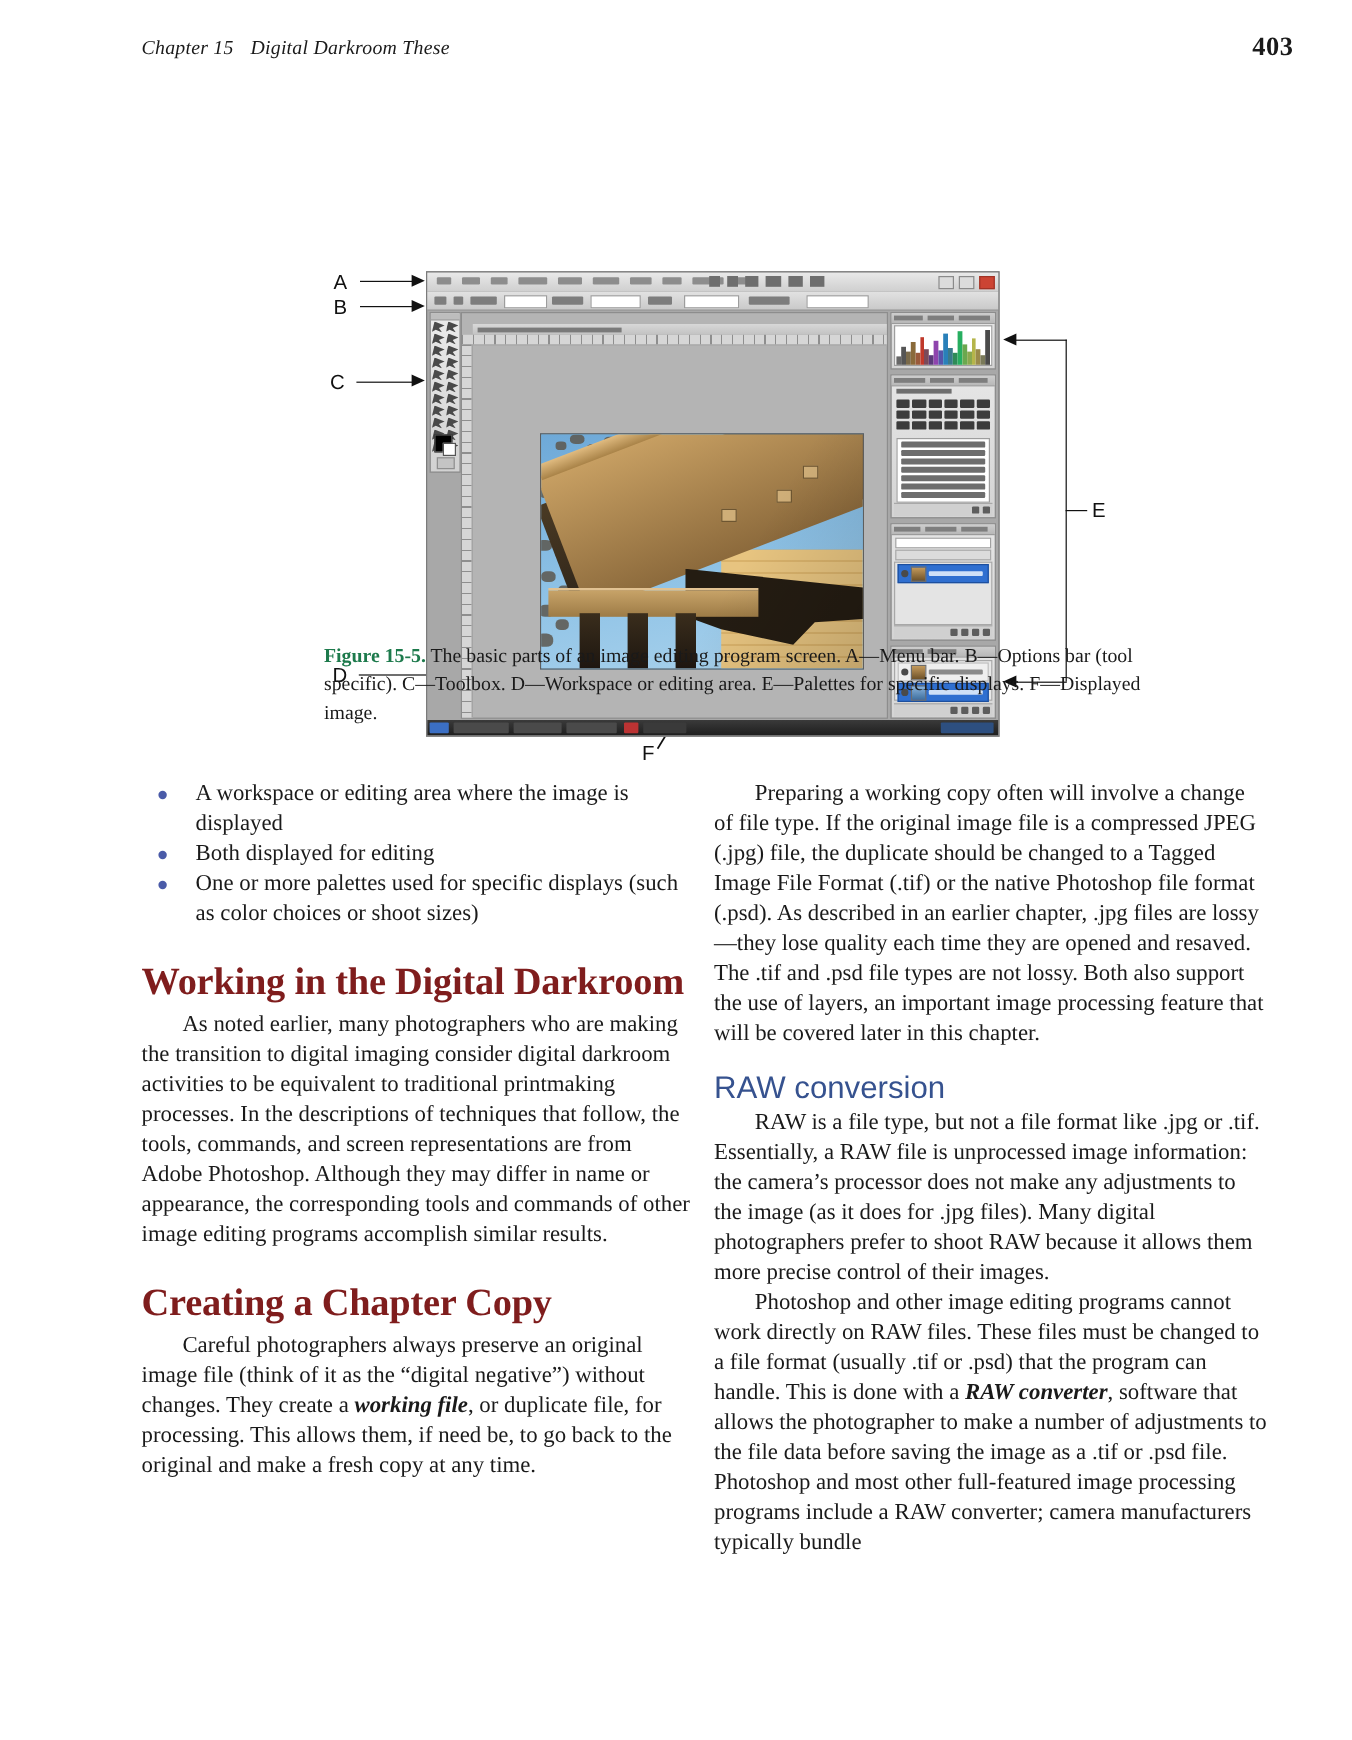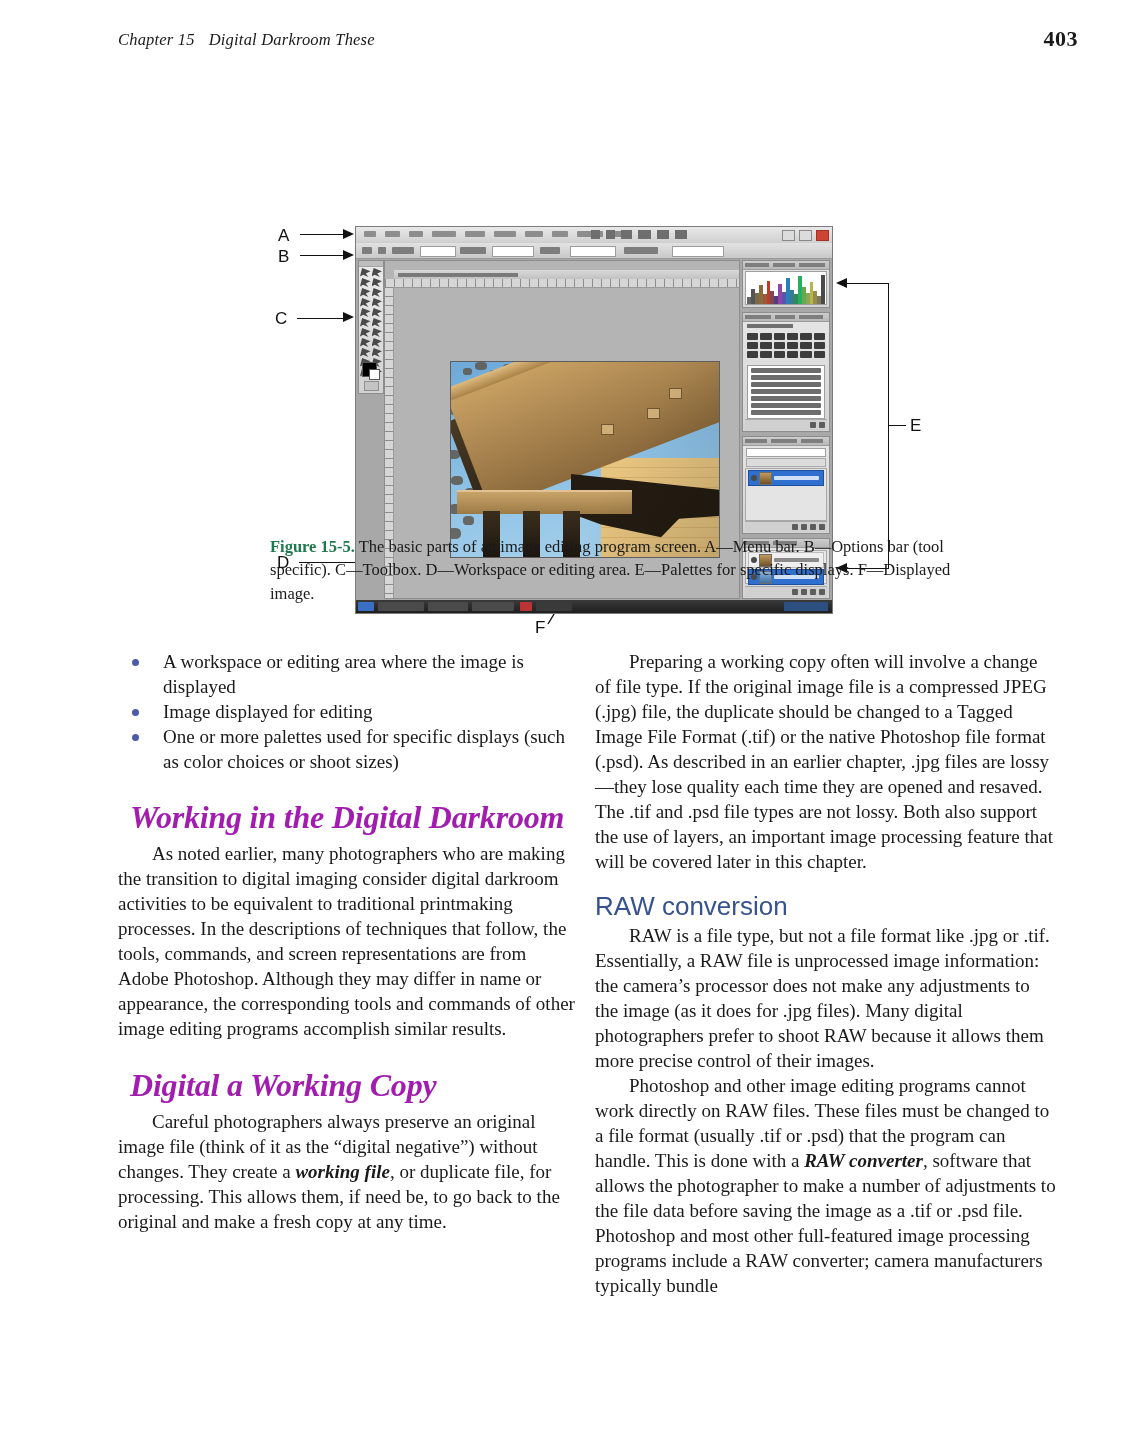--- a/index.html
+++ b/index.html
@@ -356,24 +356,23 @@
     left: 14px;
     top: 9px;
     width: 7px;
     height: 7px;
     border-radius: 50%;
     background: #4a5ba8;
   }
 
   h2.red-head {
     font-size: 32px;
-    font-style: italic;
     font-weight: bold;
-    color: #a21caf;
-    margin: 26px 0 6px 12px;
+    color: #7f1d1d;
+    margin: 26px 0 6px 0;
     line-height: 1.12;
     letter-spacing: -0.2px;
   }
   h3.blue-head {
     font-family: "Liberation Sans", sans-serif;
     font-size: 26px;
     font-weight: normal;
     color: #36528f;
     margin: 16px 0 2px 0;
     line-height: 1.2;
@@ -692,28 +691,28 @@
 <div class="caption">
   <span class="fignum">Figure 15-5.</span>
   <span>The basic parts of an image editing program screen. A—Menu bar. B—Options bar (tool specific). C—Toolbox. D—Workspace or editing area. E—Palettes for specific displays. F—Displayed image.</span>
 </div>
 
 <div class="columns">
 
   <div class="col left">
     <ul class="bullets">
       <li>A workspace or editing area where the image is displayed</li>
-      <li>Image displayed for editing</li>
+      <li>Both displayed for editing</li>
       <li>One or more palettes used for specific displays (such as color choices or shoot sizes)</li>
     </ul>
 
     <h2 class="red-head">Working in the Digital Darkroom</h2>
     <p class="body">As noted earlier, many photographers who are making the transition to digital imaging consider digital darkroom activities to be equivalent to traditional printmaking processes. In the descriptions of techniques that follow, the tools, commands, and screen representations are from Adobe Photoshop. Although they may differ in name or appearance, the corresponding tools and commands of other image editing programs accomplish similar results.</p>
 
-    <h2 class="red-head">Digital a Working Copy</h2>
+    <h2 class="red-head">Creating a Chapter Copy</h2>
     <p class="body"><span>Careful photographers always preserve an original image file (think of it as the “digital negative”) without changes. They create a </span><span class="bi">working file</span><span>, or duplicate file, for processing. This allows them, if need be, to go back to the original and make a fresh copy at any time.</span></p>
   </div>
 
   <div class="col right">
     <p class="body">Preparing a working copy often will involve a change of file type. If the original image file is a compressed JPEG (.jpg) file, the duplicate should be changed to a Tagged Image File Format (.tif) or the native Photoshop file format (.psd). As described in an earlier chapter, .jpg files are lossy—they lose quality each time they are opened and resaved. The .tif and .psd file types are not lossy. Both also support the use of layers, an important image processing feature that will be covered later in this chapter.</p>
 
     <h3 class="blue-head">RAW conversion</h3>
     <p class="body">RAW is a file type, but not a file format like .jpg or .tif. Essentially, a RAW file is unprocessed image information: the camera’s processor does not make any adjustments to the image (as it does for .jpg files). Many digital photographers prefer to shoot RAW because it allows them more precise control of their images.</p>
 
     <p class="body"><span>Photoshop and other image editing programs cannot work directly on RAW files. These files must be changed to a file format (usually .tif or .psd) that the program can handle. This is done with a </span><span class="bi">RAW converter</span><span>, software that allows the photographer to make a number of adjustments to the file data before saving the image as a .tif or .psd file. Photoshop and most other full-featured image processing programs include a RAW converter; camera manufacturers typically bundle</span></p>

